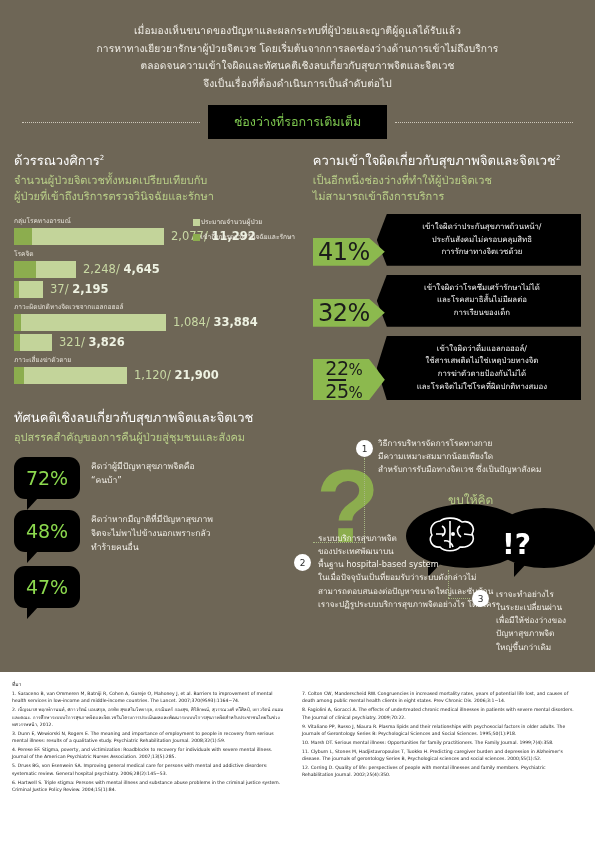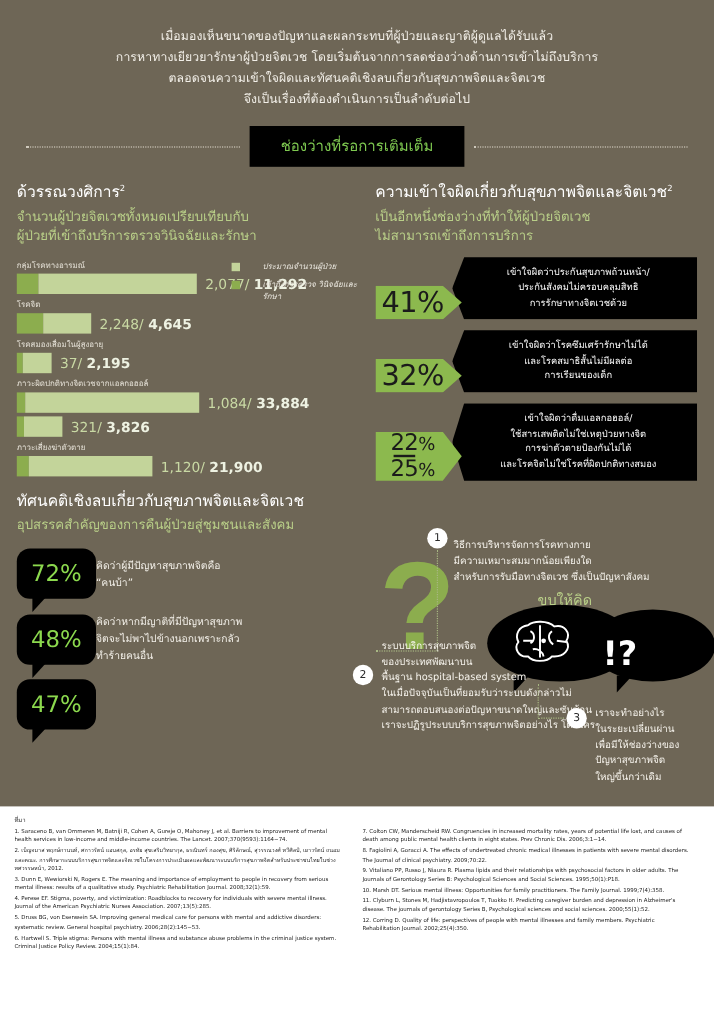--- a/index.html
+++ b/index.html
@@ -66,21 +66,21 @@
   
   .chart { margin-top:10px; position:relative; }
   .legend {
     position:absolute;
     right:-2px; top:3px;
     width:108px;
     font-size:6.6px;
     color:#efece4;
     line-height:1.5;
   }
-  .legend .lg { display:flex; gap:19px; margin-bottom:5px;font-style:italic; }
+  .legend .lg { display:flex; gap:1px; margin-bottom:5px; }
   .legend .sw { width:7px; height:7px; flex:none; margin-top:1px; }
   .sw-light { background:#c3d49a; }
   .sw-dark  { background:#8cad4e; }
 
   .bar-group { margin-bottom:3px; }
   .bar-label { font-size:6.6px; color:#e8e4da; margin-bottom:2px; }
   .bar-row { display:flex; align-items:center; gap:7px; }
   .bar-track { height:17px; display:flex; }
   .bar-a { background:#8cad4e; height:100%; }
   .bar-b { background:#c3d49a; height:100%; }
@@ -125,21 +125,21 @@
     text-align:center;
     font-size:7.8px;
     line-height:1.62;
     padding:7px 8px 7px 14px;
     margin-left:-8px;
     clip-path:polygon(10px 0,100% 0,100% 100%,10px 100%,0 50%);
   }
 
   
   .att-wrap { padding:10px 14px 0; }
-  .att-item { display:flex; align-items:center; margin-top:11px; }
+  .att-item { display:flex; align-items:flex-start; gap:11px; margin-top:11px; }
   .bubble {
     width:66px; height:42px;
     background:#000000;
     border-radius:11px;
     color:#8cd94e;
     font-size:19px;
     display:flex; align-items:center; justify-content:center;
     position:relative; flex:none;
   }
   .bubble::after {
@@ -249,21 +249,20 @@
             <div class="bar-label">โรคจิต</div>
             <div class="bar-row">
               <div class="bar-track">
                 <div class="bar-a" style="width: 22px;"></div>
                 <div class="bar-b" style="width: 40px;"></div>
               </div>
               <div class="bar-val"><span>2,248/ </span><b>4,645</b></div>
             </div>
           </div>
           <div class="bar-group">
-            <div class="bar-label">โรคสมองเสื่อมในผู้สูงอายุ</div>
             <div class="bar-row">
               <div class="bar-track">
                 <div class="bar-a" style="width: 5px;"></div>
                 <div class="bar-b" style="width: 24px;"></div>
               </div>
               <div class="bar-val"><span>37/ </span><b>2,195</b></div>
             </div>
           </div>
           <div class="bar-group">
             <div class="bar-label">ภาวะผิดปกติทางจิตเวชจากแอลกอฮอล์</div>
@@ -348,21 +347,21 @@
       <div class="att-item">
         <div class="bubble">47%</div>
       </div>
     </div>
 </div>
 
 <div class="diagram">
   <div class="qmark">?</div>
 
   <div class="num" style="left:60px;top:8px">1</div>
-  <div class="pt-txt" id="p1" style="left:82px;top:16px;width:214px">วิธีการบริหารจัดการโรคทางกาย<br>มีความเหมาะสมมากน้อยเพียงใด<br>สำหรับการรับมือทางจิตเวช ซึ่งเป็นปัญหาสังคม</div>
+  <div class="pt-txt" id="p1" style="left:82px;top:5px;width:214px">วิธีการบริหารจัดการโรคทางกาย<br>มีความเหมาะสมมากน้อยเพียงใด<br>สำหรับการรับมือทางจิตเวช ซึ่งเป็นปัญหาสังคม</div>
 
   <div class="connector" style="left:68px;top:26px;width:1px;height:84px;border-left-width:1px;border-top:0;border-right:0;border-bottom:0;"></div>
   <div class="connector" style="left:17px;top:110px;width:52px;height:1px;border-top-width:1px;border-left:0;border-right:0;border-bottom:0;"></div>
 
   <div class="thinklbl">ขบให้คิด</div>
   <div class="sbub" style="left:110px;top:72px;width:122px;height:64px;">
     <svg width="56" height="42" viewBox="0 0 56 42" style="position:absolute;left:20px;top:10px">
       <g fill="none" stroke="#ffffff" stroke-width="1.6">
         <path d="M14 7 C6 8 3 15 6 21 C2 26 6 34 14 33 C18 38 30 38 34 33 C44 34 50 27 46 20 C50 13 44 6 36 8 C30 3 19 3 14 7 Z"></path>
         <path d="M24 7 L24 34 M16 12 C20 14 20 20 16 22 M34 12 C30 15 31 20 35 23 M10 20 L18 20 M38 20 L46 21 M18 27 C22 26 26 29 27 33"></path>

